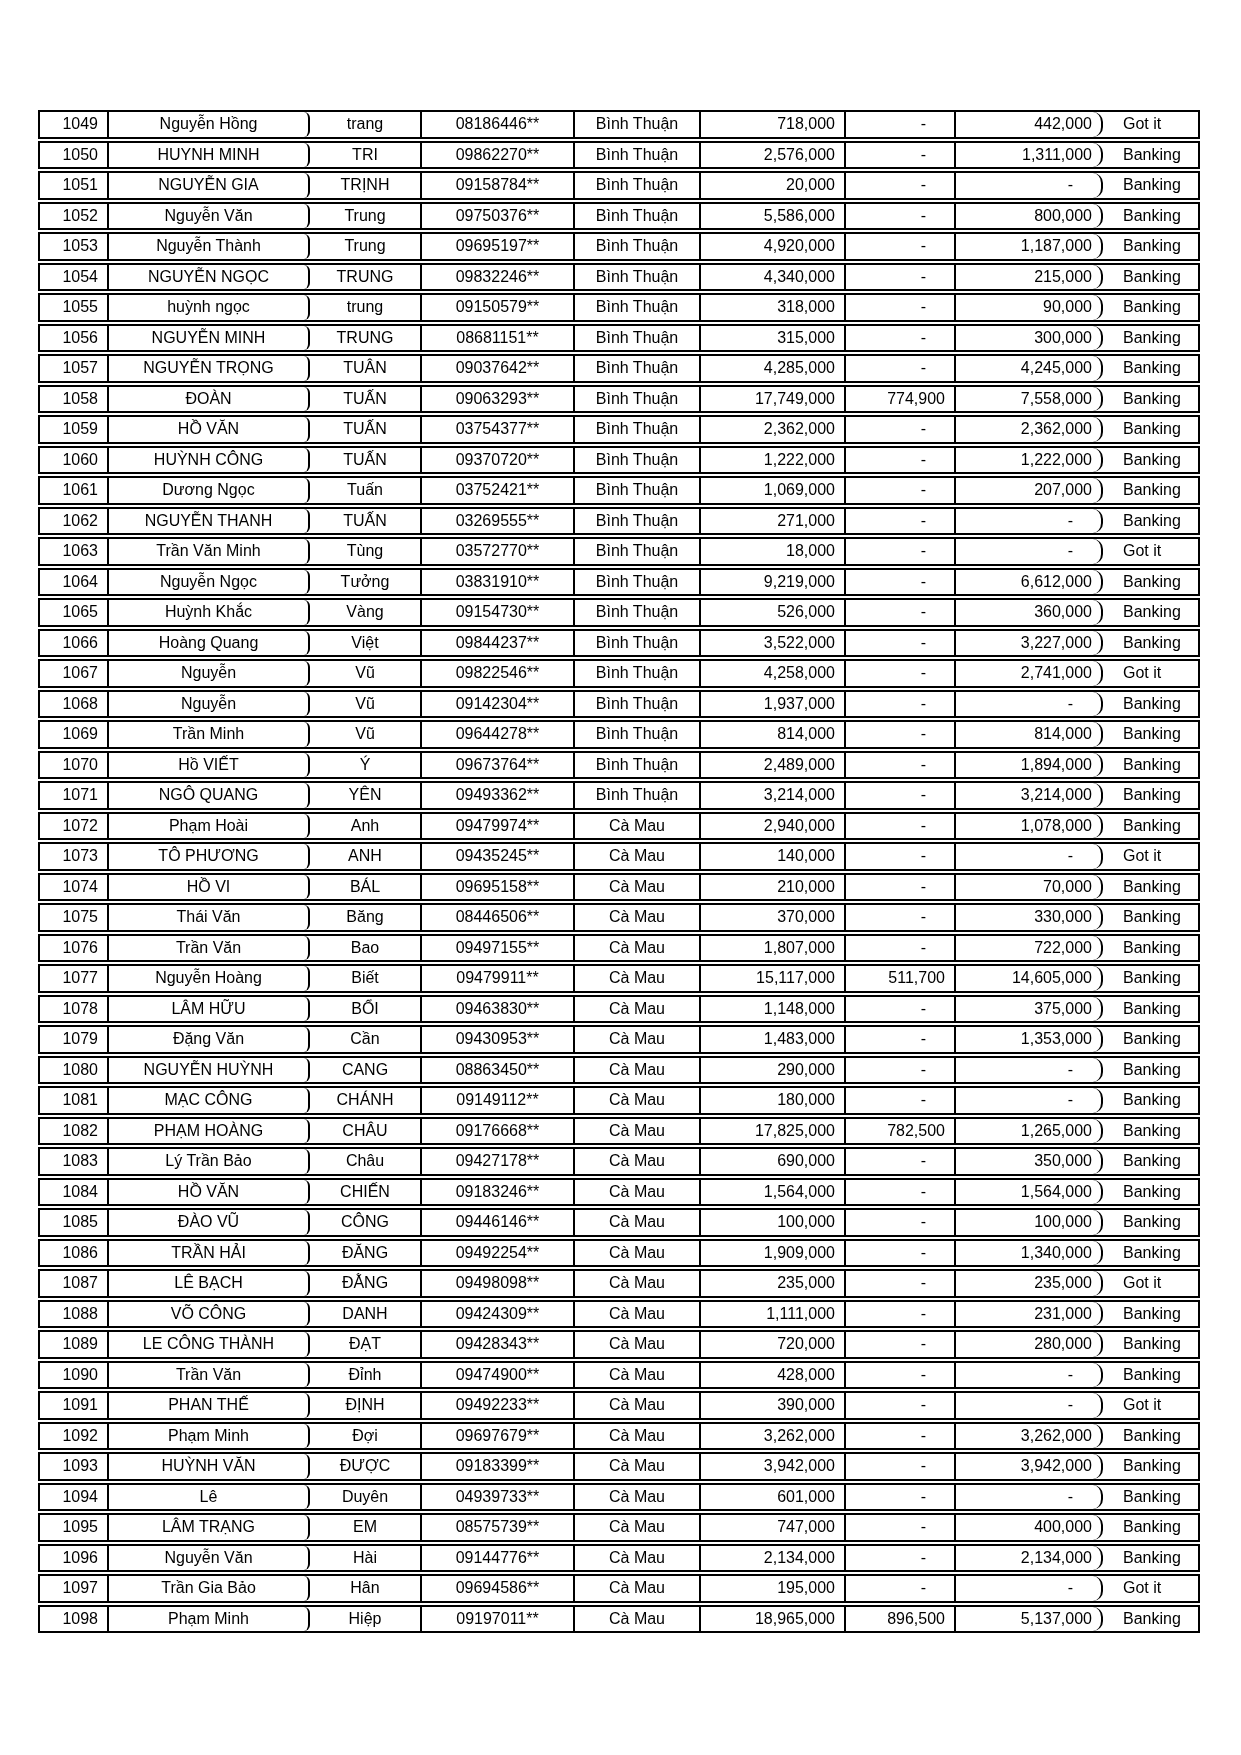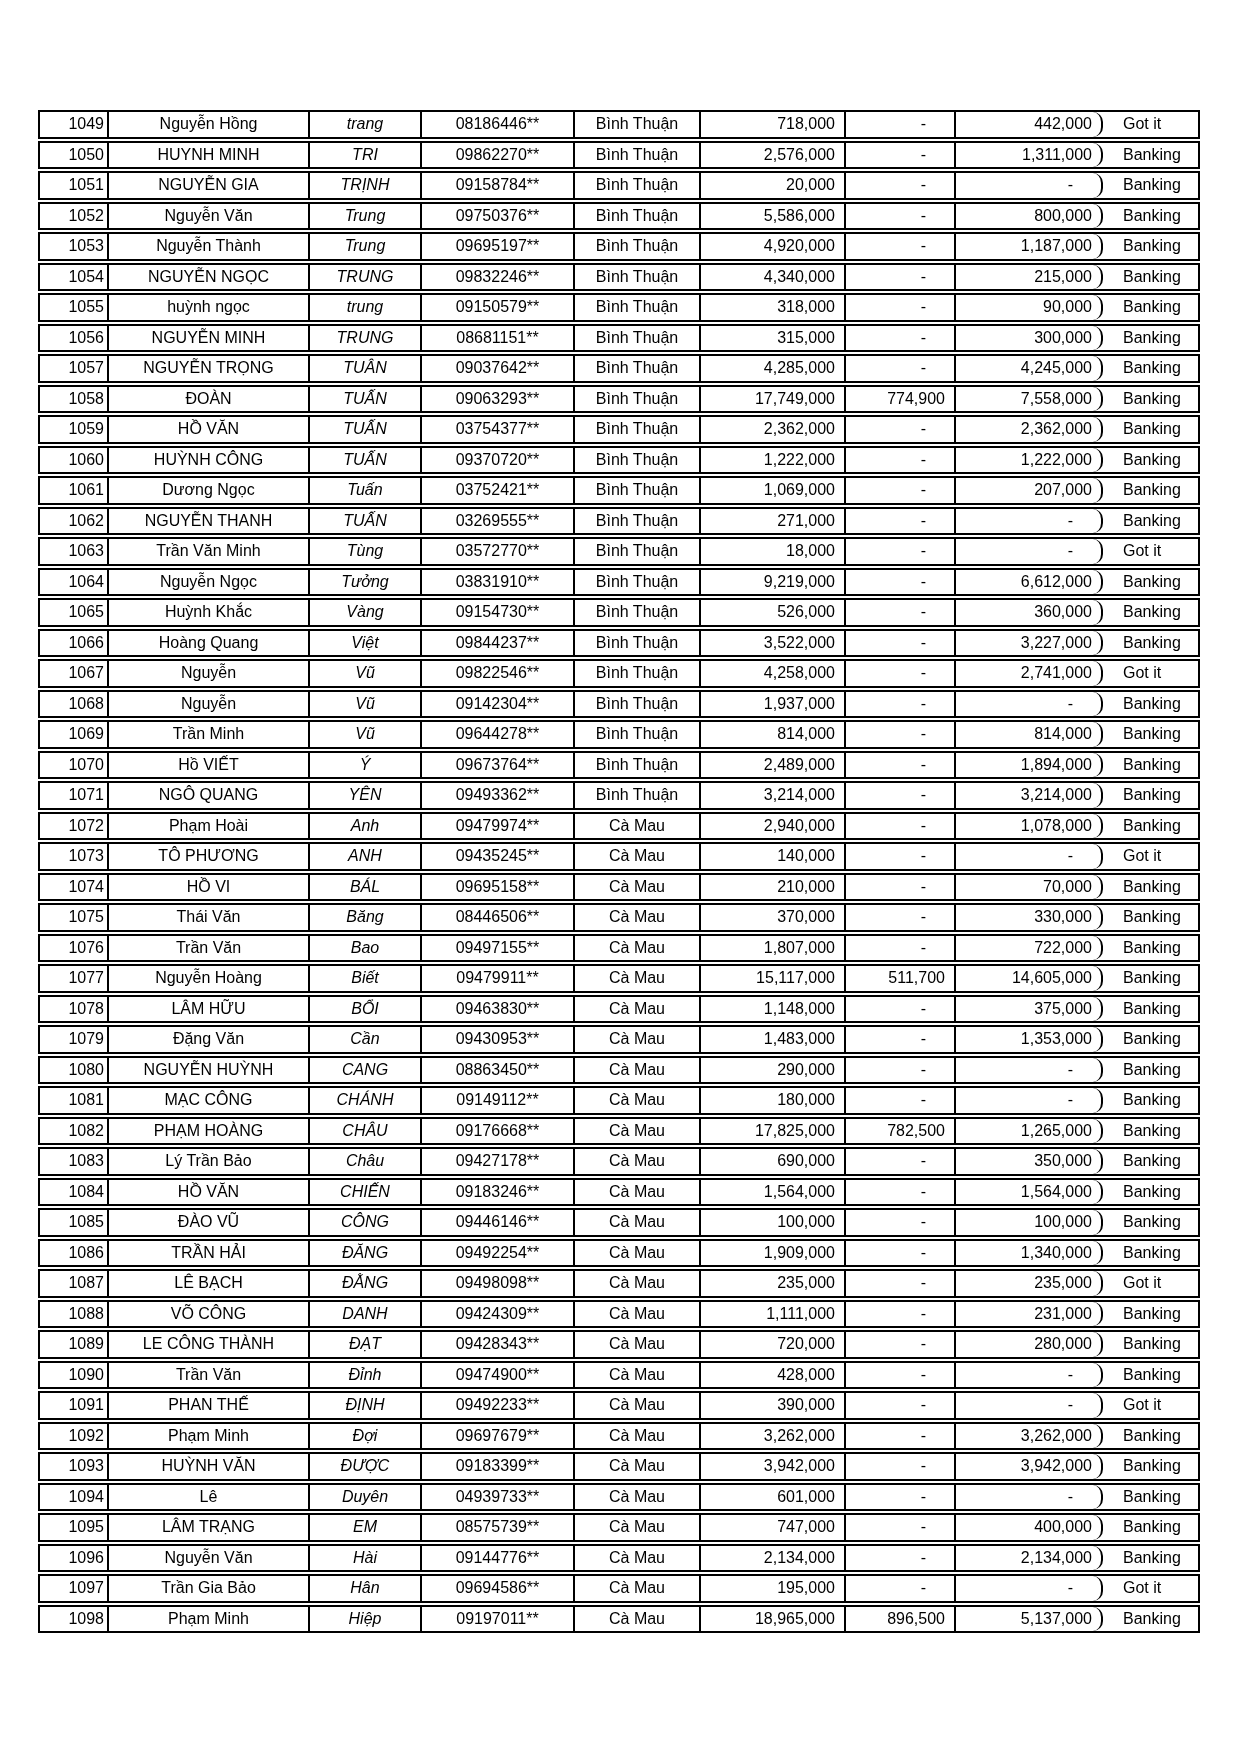--- a/index.html
+++ b/index.html
@@ -32,23 +32,23 @@
     border-right: 2px solid #000000;
     display: flex;
     align-items: center;
     padding: 0 6px;
     font-size: 16px;
     color: #000000;
     white-space: nowrap;
     overflow: hidden;
     line-height: 1;
   }
-  .c0 { flex: 0 0 69px;  justify-content: flex-end; padding-right: 3px; }
-  .c1 { flex: 0 0 201px; justify-content: center; }
-  .c2 { flex: 0 0 112px; justify-content: center; font-style: italic; }
+  .c0 { flex: 0 0 69px;  justify-content: flex-end; padding-right: 9px; }
+  .c1 { flex: 0 0 201px; justify-content: center; border-radius: 6px; }
+  .c2 { flex: 0 0 112px; justify-content: center; }
   .c3 { flex: 0 0 153px; justify-content: center; }
   .c4 { flex: 0 0 126px; justify-content: center; }
   .c5 { flex: 0 0 145px; justify-content: flex-end; padding-right: 9px; }
   .c6 { flex: 0 0 110px; justify-content: flex-end; padding-right: 9px; }
   .c7 { flex: 0 0 147px; justify-content: flex-end; padding-right: 9px; border-radius: 10px; }
   .c8 { flex: 1 1 auto;  justify-content: flex-start; padding-left: 20px; border-right: none; }
   .cell.dash { padding-right: 28px; }
 </style>
 </head>
 <body>

